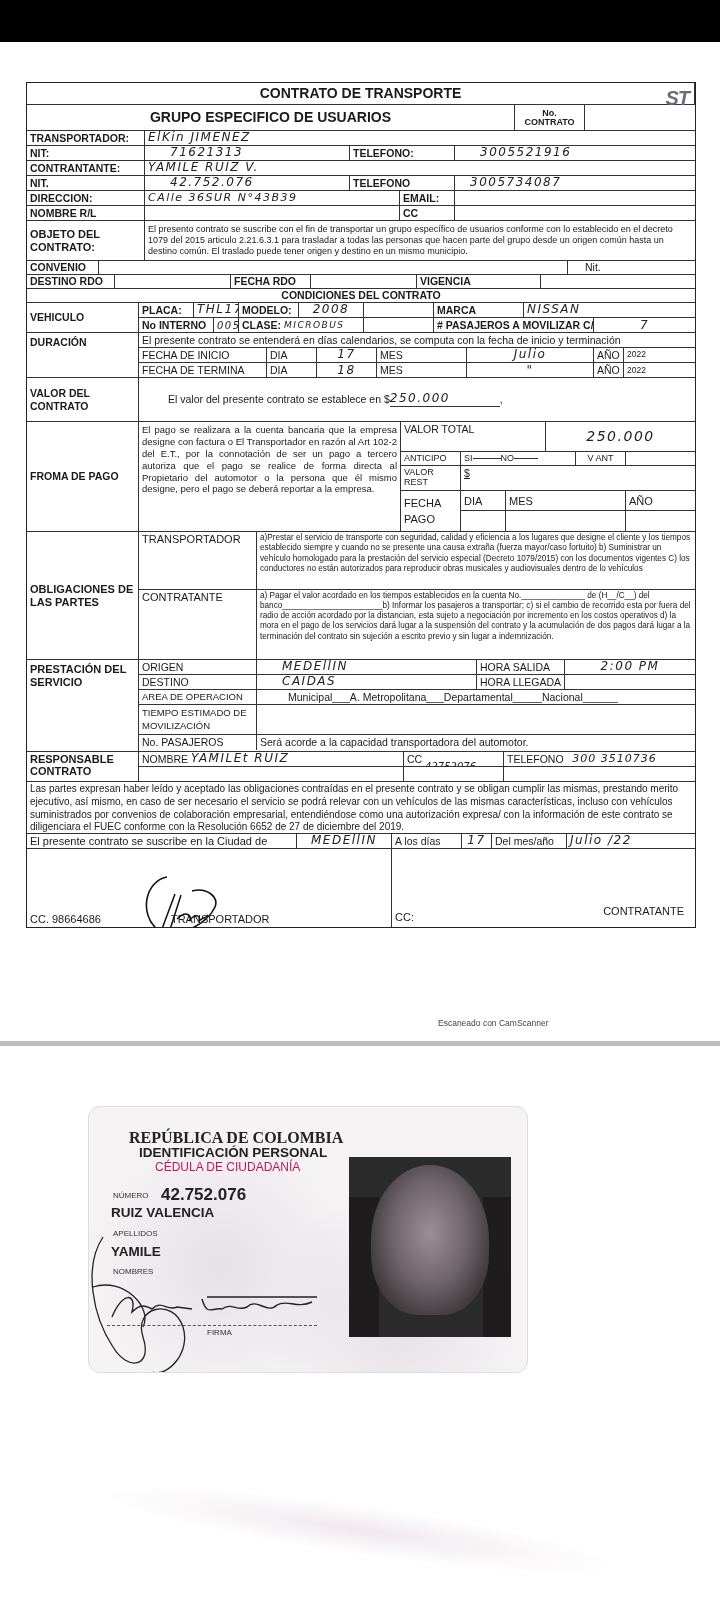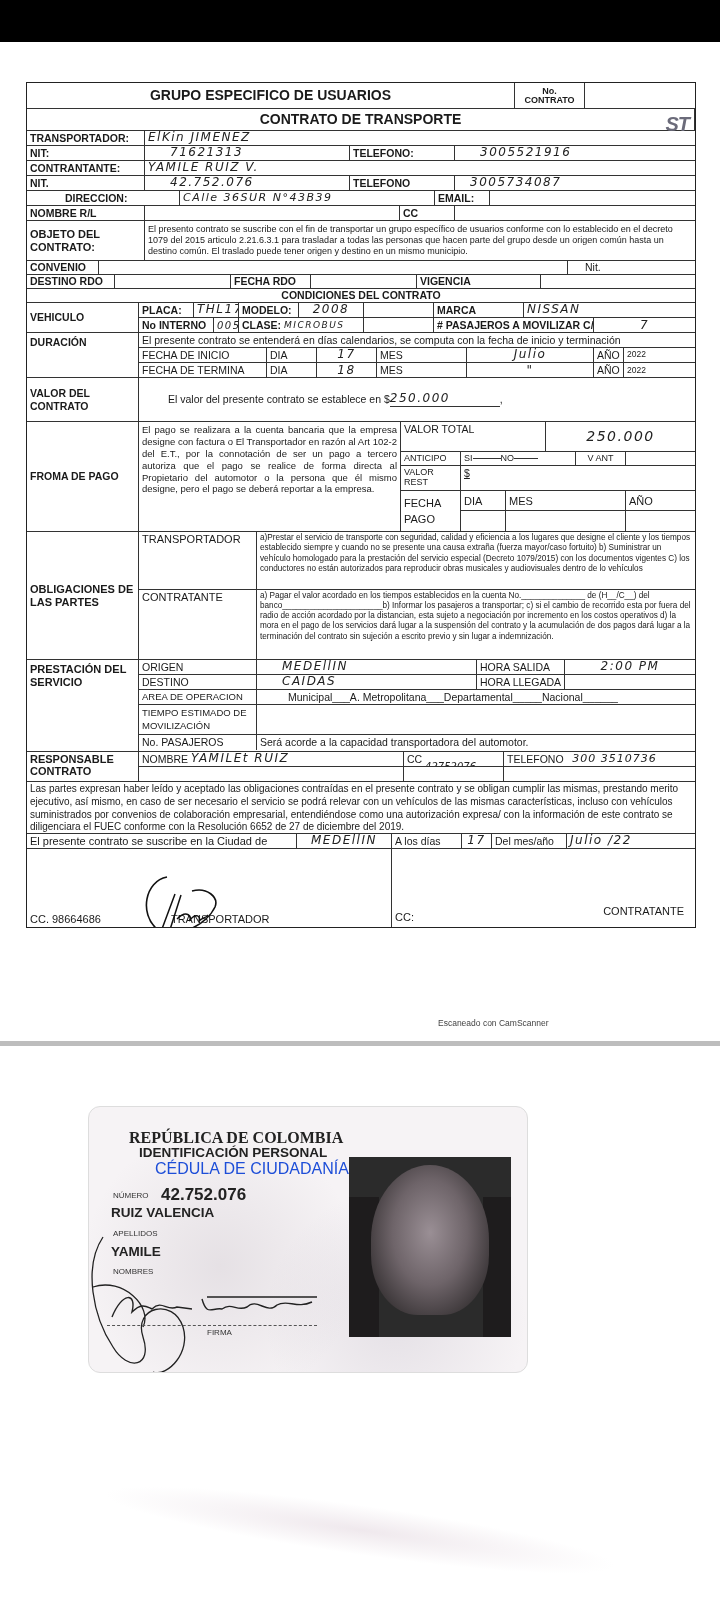--- a/index.html
+++ b/index.html
@@ -28,21 +28,21 @@
 
   .signature { position: absolute; left: 110px; top: 20px; width: 85px; height: 70px; }
   .scan-note { position: absolute; left: 438px; top: 1018px; font-family: "Liberation Sans", sans-serif; font-size: 8.5px; color: #444; }
   .divider { position: absolute; left: 0; top: 1041px; width: 720px; height: 5px; background: #bdbdbd; }
 
   
   .idcard { position: absolute; left: 88px; top: 1106px; width: 440px; height: 267px; border-radius: 12px; background: #f6f3f5; border: 1px solid #ddd; overflow: hidden; }
   .idcard .pattern { position: absolute; inset: 0; background: radial-gradient(circle at 30% 60%, rgba(180,170,180,0.25) 0, transparent 40%), radial-gradient(circle at 70% 80%, rgba(160,150,170,0.2) 0, transparent 35%); }
   .id-rep { position: absolute; left: 40px; top: 22px; font-family: "Liberation Serif", serif; font-weight: bold; font-size: 16px; color: #222; }
   .id-ident { position: absolute; left: 50px; top: 38px; font-family: "Liberation Sans", sans-serif; font-weight: bold; font-size: 13.5px; color: #222; }
-  .id-ced { position: absolute; left: 66px; top: 53px; font-family: "Liberation Sans", sans-serif; font-size: 16px; color: #1d4ed8; }
+  .id-ced { position: absolute; left: 66px; top: 53px; font-family: "Liberation Sans", sans-serif; font-size: 12px; color: #be185d; }
   .id-numlabel { position: absolute; left: 24px; top: 84px; font-family: "Liberation Sans", sans-serif; font-size: 8px; color: #333; }
   .id-num { position: absolute; left: 72px; top: 78px; font-family: "Liberation Sans", sans-serif; font-weight: bold; font-size: 17px; color: #222; }
   .id-ap { position: absolute; left: 22px; top: 98px; font-family: "Liberation Sans", sans-serif; font-weight: bold; font-size: 13.5px; color: #222; }
   .id-aplabel { position: absolute; left: 24px; top: 122px; font-family: "Liberation Sans", sans-serif; font-size: 8px; color: #333; }
   .id-name { position: absolute; left: 22px; top: 137px; font-family: "Liberation Sans", sans-serif; font-weight: bold; font-size: 13.5px; color: #222; }
   .id-nlabel { position: absolute; left: 24px; top: 160px; font-family: "Liberation Sans", sans-serif; font-size: 8px; color: #333; }
   .id-sigline { position: absolute; left: 18px; top: 218px; width: 210px; border-top: 1px dashed #555; }
   .id-firma { position: absolute; left: 118px; top: 221px; font-family: "Liberation Sans", sans-serif; font-size: 8px; color: #333; }
   .id-photo { position: absolute; left: 260px; top: 50px; width: 162px; height: 180px; background: #2b2b2b; border-radius: 0; overflow: hidden; }
   .id-photo .head { position: absolute; left: 22px; top: 8px; width: 118px; height: 150px; border-radius: 50% 50% 40% 40%; background: radial-gradient(ellipse at 50% 45%, #9a8f95 0, #6e6469 45%, #3a3537 80%); }
@@ -52,29 +52,29 @@
   .id-loops { position: absolute; left: -6px; top: 120px; width: 110px; height: 150px; }
   .smudge { position: absolute; left: 100px; top: 1505px; width: 520px; height: 50px; background: radial-gradient(ellipse, rgba(220,205,215,0.45) 0, transparent 70%); transform: rotate(8deg); }
 </style>
 </head>
 <body>
 
 <div class="topbar"></div>
 
 <div class="contract">
 
+  <div class="row" style="height:22px; position:relative;">
+    <div class="cell center title1" style="flex:1;">CONTRATO DE TRANSPORTE</div>
+    <span class="logo">ST</span>
+  </div>
   <div class="row" style="height:26px;">
     <div class="cell center title1" style="flex:1;">GRUPO ESPECIFICO DE USUARIOS</div>
     <div class="cell center b wrap" style="width:70px; font-size:9px; font-family:'Liberation Sans',sans-serif; line-height:1;">No. CONTRATO</div>
     <div class="cell" style="width:110px;"></div>
   </div>
-  <div class="row" style="height:22px; position:relative;">
-    <div class="cell center title1" style="flex:1;">CONTRATO DE TRANSPORTE</div>
-    <span class="logo">ST</span>
-  </div>
 
   <div class="row" style="height:15px;">
     <div class="cell b" style="width:118px;">TRANSPORTADOR:</div>
     <div class="cell hw" style="flex:1;">ElKin JIMENEZ</div>
   </div>
   <div class="row" style="height:15px;">
     <div class="cell b" style="width:118px;">NIT:</div>
     <div class="cell hw" style="width:205px; padding-left:25px;">71621313</div>
     <div class="cell b" style="width:105px;text-align:right;">TELEFONO:</div>
     <div class="cell hw" style="flex:1; padding-left:25px;">3005521916</div>
@@ -83,21 +83,21 @@
     <div class="cell b" style="width:118px;">CONTRANTANTE:</div>
     <div class="cell hw" style="flex:1;">YAMILE RUIZ V.</div>
   </div>
   <div class="row" style="height:15px;">
     <div class="cell b" style="width:118px;">NIT.</div>
     <div class="cell hw" style="width:205px; padding-left:25px;">42.752.076</div>
     <div class="cell b" style="width:105px;">TELEFONO</div>
     <div class="cell hw" style="flex:1; padding-left:15px;">3005734087</div>
   </div>
   <div class="row" style="height:15px;">
-    <div class="cell b" style="width:118px;margin-left:35px;">DIRECCION:</div>
+    <div class="cell b" style="width:118px;">DIRECCION:</div>
     <div class="cell hw" style="width:255px; font-size:11px;">CAlle 36SUR N°43B39</div>
     <div class="cell b" style="width:55px;">EMAIL:</div>
     <div class="cell" style="flex:1;"></div>
   </div>
   <div class="row" style="height:15px;">
     <div class="cell b" style="width:118px;">NOMBRE R/L</div>
     <div class="cell" style="width:255px;"></div>
     <div class="cell b" style="width:55px;">CC</div>
     <div class="cell" style="flex:1;"></div>
   </div>

